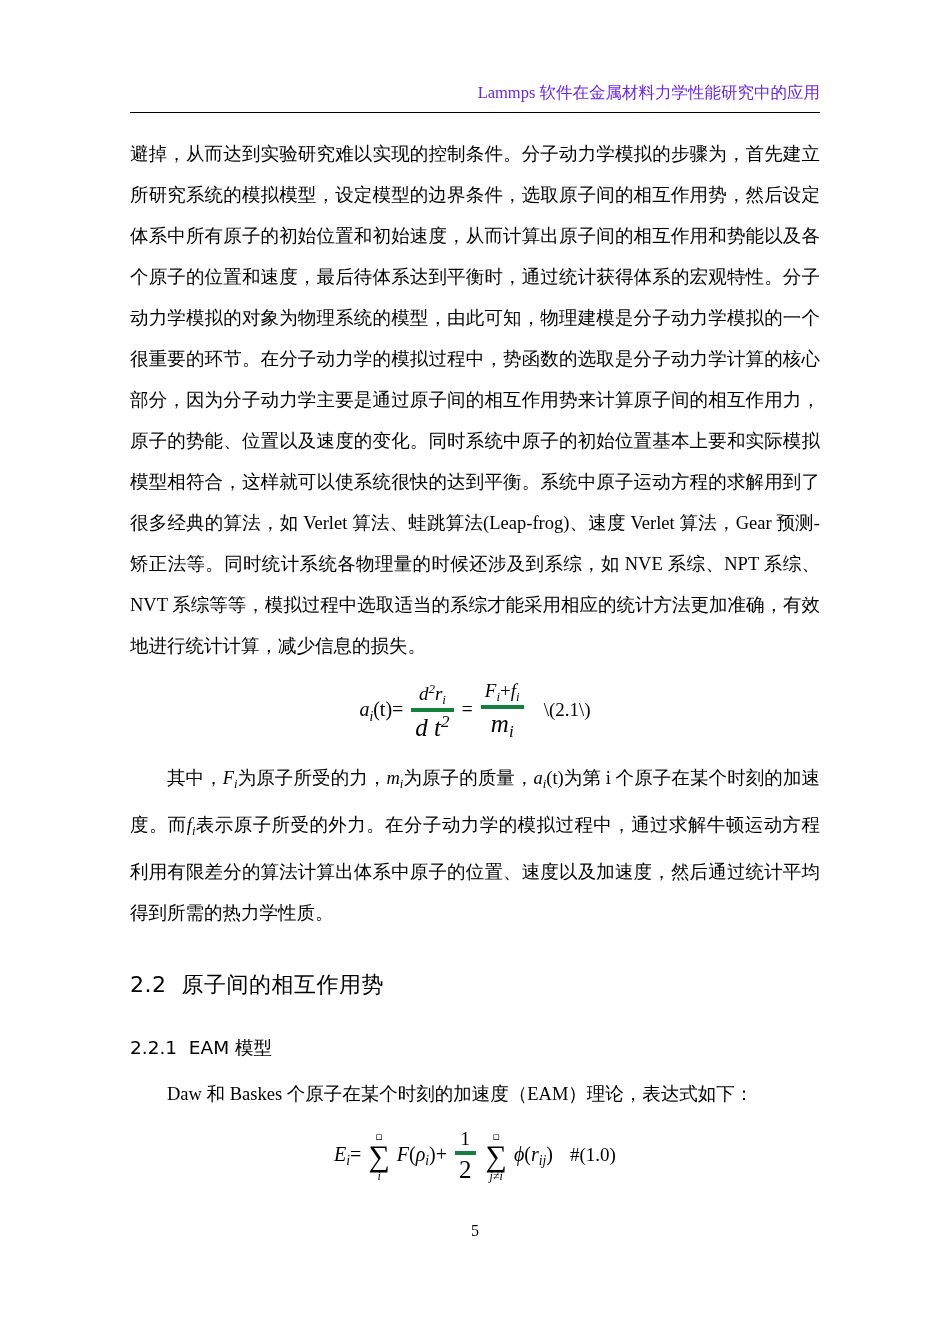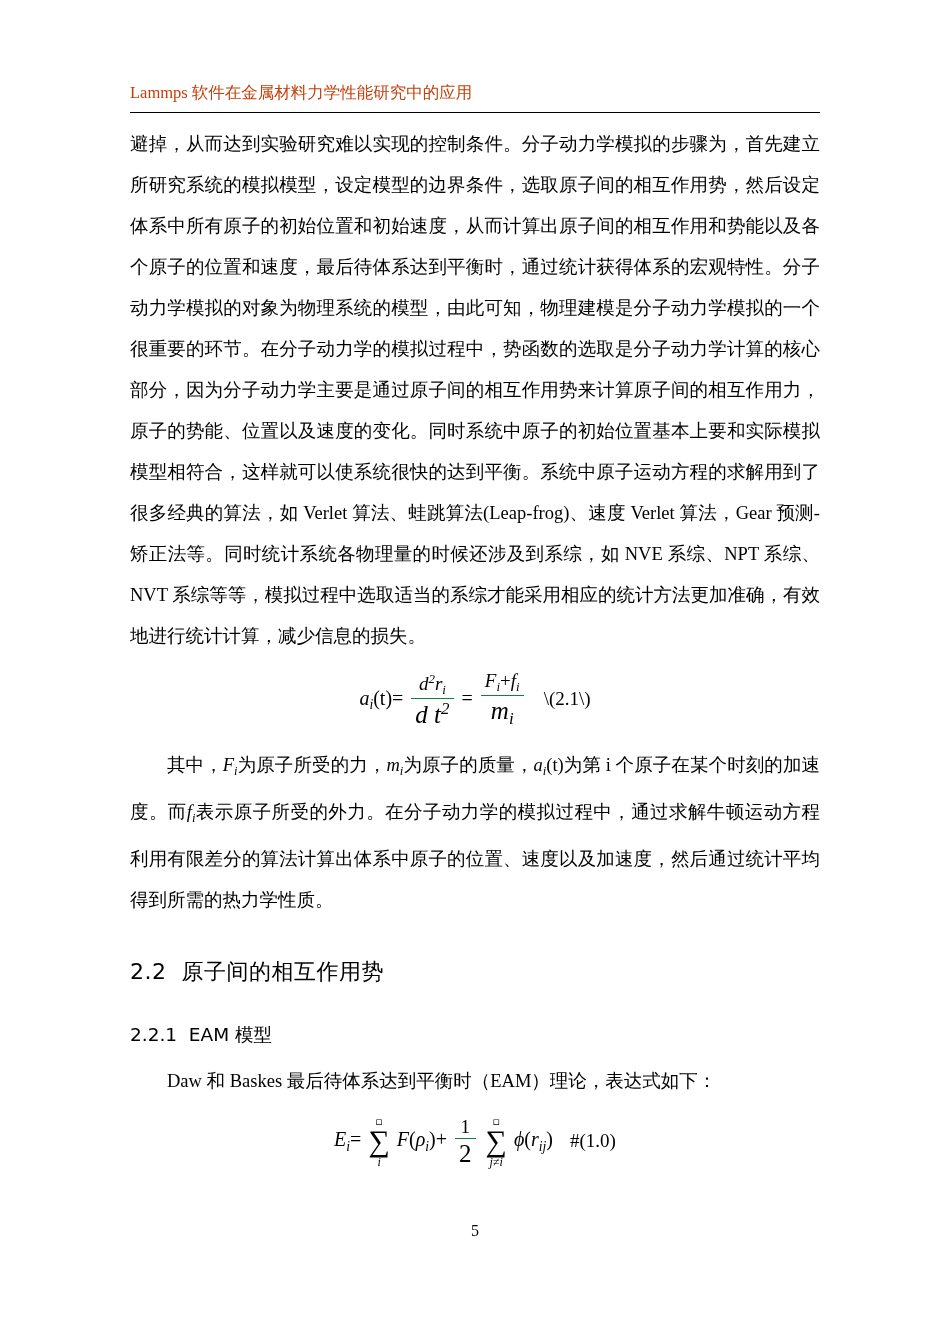--- a/index.html
+++ b/index.html
@@ -23,36 +23,36 @@
     left: 130px;
     top: 0;
     width: 690px;
     height: 100%;
   }
   .header {
     position: absolute;
     top: 82px;
     left: 0;
     width: 690px;
-    text-align: left;
+    text-align: right;
     font-size: 16.5px;
     font-family: "Liberation Serif", serif;
-    color: #c2410c;
+    color: #6d28d9;
   }
   .header-rule {
     position: absolute;
     top: 112px;
     left: 0;
     width: 690px;
     height: 1px;
     background: #000;
   }
   .body-text {
     position: absolute;
-    top: 124px;
+    top: 134px;
     left: 0;
     width: 690px;
     font-size: 18.5px;
     line-height: 41px;
     text-align: justify;
     text-justify: inter-ideograph;
     color: #000;
   }
   .para {
     margin: 0;
@@ -104,21 +104,21 @@
   .mup { font-style: normal; }
   .frac {
     display: inline-block;
     vertical-align: middle;
     text-align: center;
     margin: 0 3px;
   }
   .frac .num {
     display: block;
     padding: 0 4px 1px 4px;
-    border-bottom: 1px solid #15803d;
+    border-bottom: 4px solid #15803d;
     font-size: 19px;
   }
   .frac .den {
     display: block;
     padding: 1px 4px 0 4px;
     font-size: 25px;
   }
   .sub {
     font-size: 0.68em;
     vertical-align: -0.32em;
@@ -193,21 +193,21 @@
           <span class="eqnum">\(2.1\)</span>
         </span>
       </div>
 
       <p class="para indent2"><span>其中，</span><span class="mi">F</span><span class="sub">i</span><span>为原子所受的力，</span><span class="mi">m</span><span class="sub">i</span><span>为原子的质量，</span><span class="mi">a</span><span class="sub">i</span><span>(t)为第 i 个原子在某个时刻的加速度。而</span><span class="mi">f</span><span class="sub">i</span><span>表示原子所受的外力。在分子动力学的模拟过程中，通过求解牛顿运动方程利用有限差分的算法计算出体系中原子的位置、速度以及加速度，然后通过统计平均得到所需的热力学性质。</span></p>
 
       <h2 class="h2"><span>2.2</span>&nbsp;&nbsp;<span class="cn">原子间的相互作用势</span></h2>
 
       <h3 class="h3"><span>2.2.1</span>&nbsp;&nbsp;<span class="cn">EAM 模型</span></h3>
 
-      <p class="para indent2">Daw 和 Baskes 最后待体系达到平衡时（EAM）理论，表达式如下：</p>
+      <p class="para indent2">Daw 和 Baskes 个原子在某个时刻的加速度（EAM）理论，表达式如下：</p>
 
       <div class="eq">
         <span class="math">
           <span class="mi">E</span><span class="sub">i</span><span class="mup">=</span>
           <span class="sum">
             <span class="top box-glyph">▫</span>
             <span class="sig">∑</span>
             <span class="bot">i</span>
           </span>
           <span class="mi">F</span><span class="mup">(</span><span class="mi">ρ</span><span class="sub">i</span><span class="mup">)</span><span class="mup">+</span>

